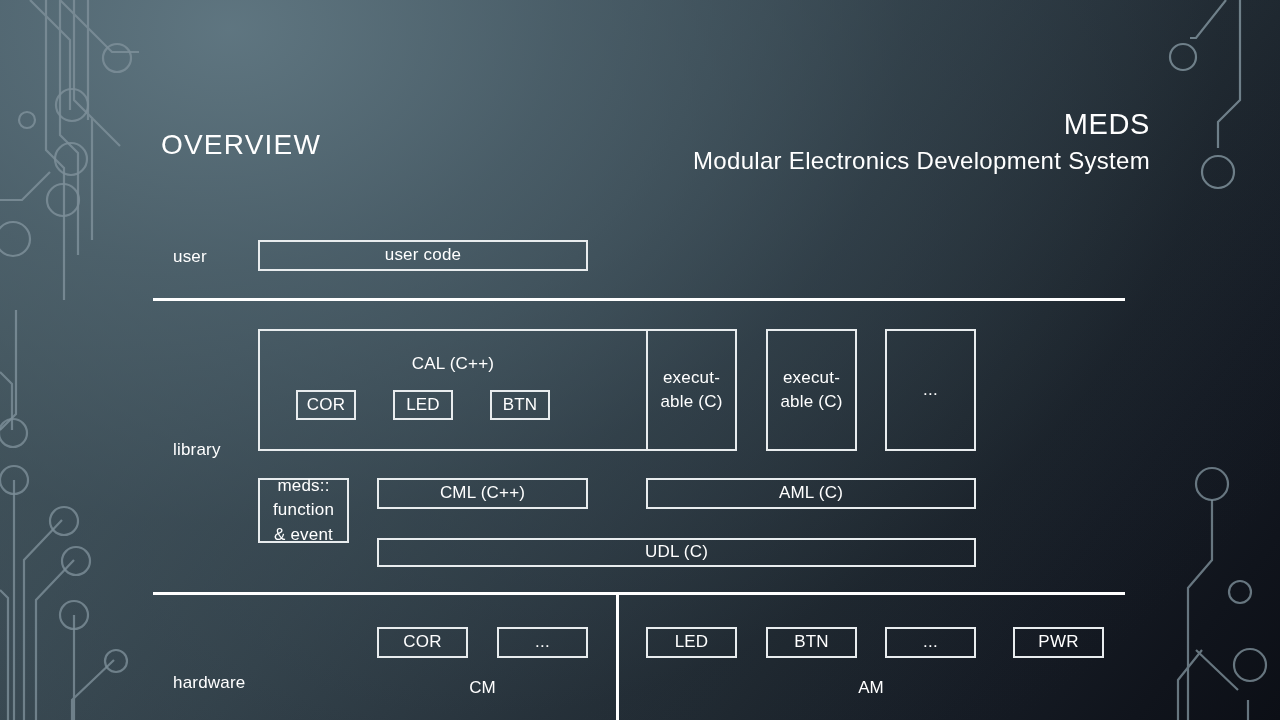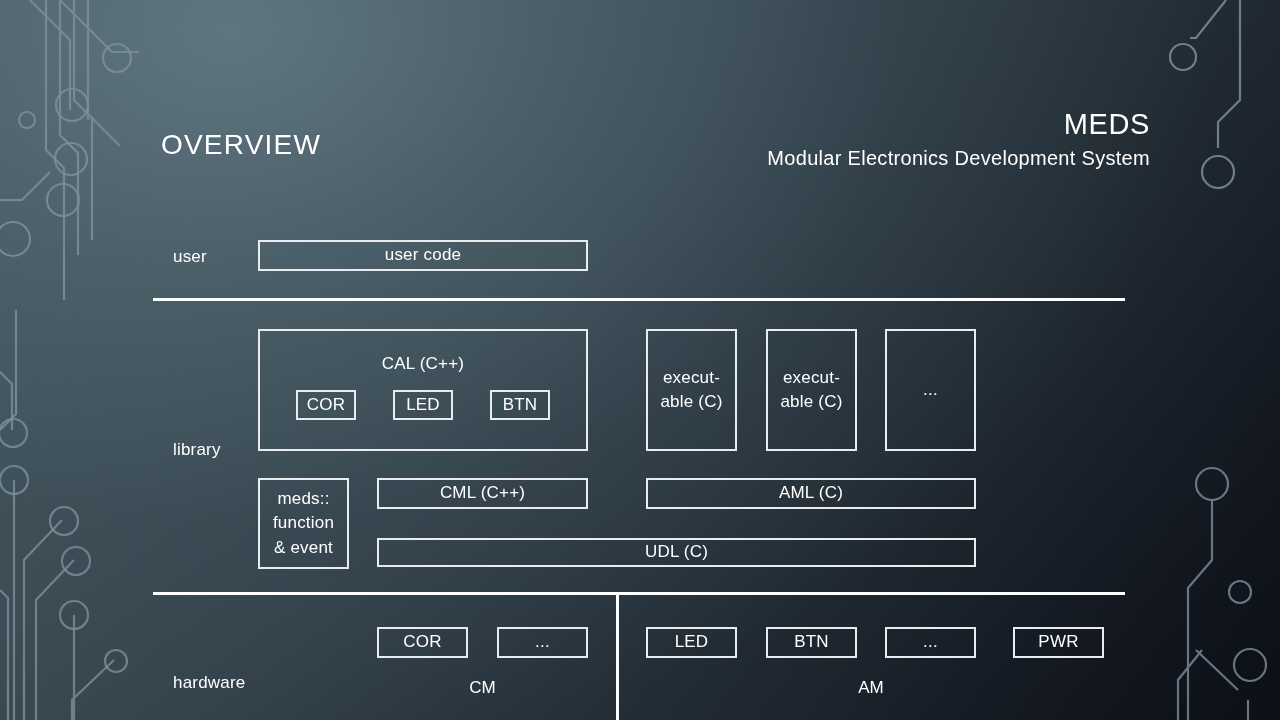--- a/index.html
+++ b/index.html
@@ -63,21 +63,21 @@
     top: 108px;
     font-size: 29px;
     letter-spacing: 0.6px;
     text-align: left;
     white-space: nowrap;
   }
   #meds-sub {
     position: absolute;
     right: 130px;
     top: 147px;
-    font-size: 20px;
+    font-size: 24px;
     letter-spacing: 0.3px;
     text-align: right;
     white-space: nowrap;
   }
 
   
   .row-label {
     position: absolute;
     font-size: 17px;
     color: #ffffff;
@@ -194,34 +194,34 @@
   <div id="meds">MEDS</div>
   <div id="meds-sub">Modular Electronics Development System</div>
 
   <div class="row-label" style="left:173px; top:247px;">user</div>
   <div class="box" style="left:258px; top:240px; width:330px; height:31px;">user code</div>
 
   <div class="hrule" style="left:153px; top:298px; width:972px;"></div>
 
   <div class="row-label" style="left:173px; top:440px;">library</div>
 
-  <div class="box group" style="left:258px; top:329px; width:330px; height:122px;">
+  <div class="box group" style="left:258px; top:329px; width:390px; height:122px;">
     <span class="group-title" style="top:21px;">CAL (C++)</span>
   </div>
   <div class="box" style="left:296px; top:390px; width:60px; height:30px;">COR</div>
   <div class="box" style="left:393px; top:390px; width:60px; height:30px;">LED</div>
   <div class="box" style="left:490px; top:390px; width:60px; height:30px;">BTN</div>
 
   <div class="box" style="left:646px; top:329px; width:91px; height:122px; white-space:pre-line;">execut-
 able (C)</div>
   <div class="box" style="left:766px; top:329px; width:91px; height:122px; white-space:pre-line;">execut-
 able (C)</div>
   <div class="box" style="left:885px; top:329px; width:91px; height:122px; white-space:pre-line;">...</div>
 
-  <div class="box" style="left:258px; top:478px; width:91px; height:91px; white-space:pre-line;">meds::
+  <div class="box" style="left:258px; top:478px; width:91px; height:65px; white-space:pre-line;">meds::
 function
 &amp; event</div>
 
   <div class="box" style="left:377px; top:478px; width:211px; height:31px;">CML (C++)</div>
   <div class="box" style="left:646px; top:478px; width:330px; height:31px;">AML (C)</div>
   <div class="box" style="left:377px; top:538px; width:599px; height:29px;">UDL (C)</div>
 
   <div class="hrule" style="left:153px; top:592px; width:972px;"></div>
 
   <div class="vrule" style="left:616px; top:594px; height:126px;"></div>

